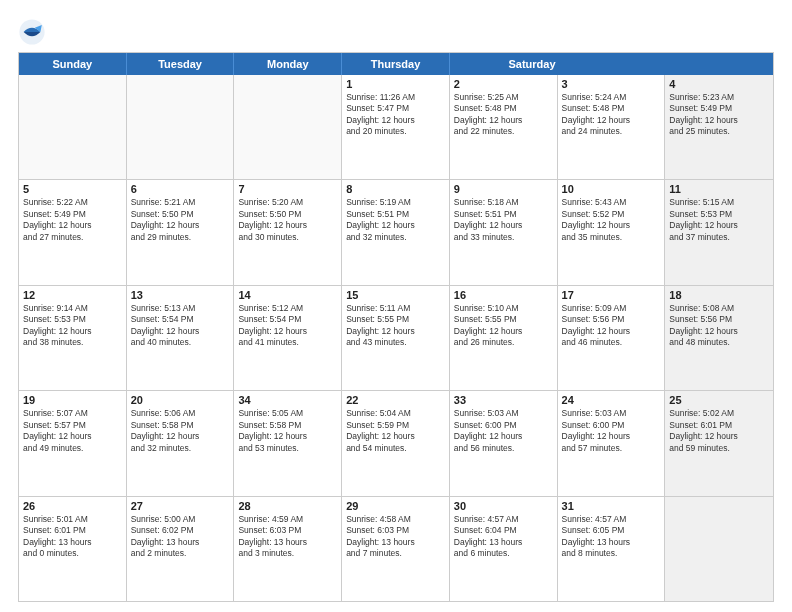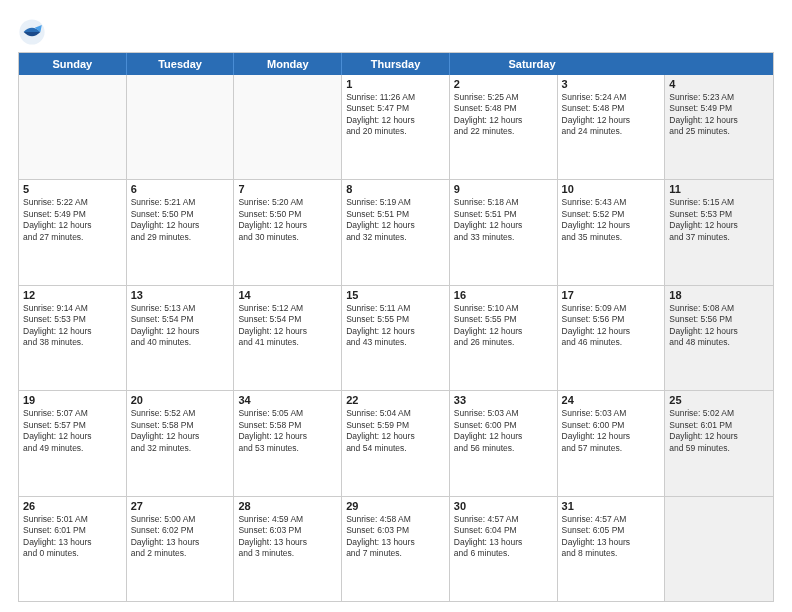--- a/index.html
+++ b/index.html
@@ -286,21 +286,21 @@
         <div class="cal-row">
           <div class="cal-cell">
             <div class="day-num">19</div>
             <div class="cell-line">Sunrise: 5:07 AM</div>
             <div class="cell-line">Sunset: 5:57 PM</div>
             <div class="cell-line">Daylight: 12 hours</div>
             <div class="cell-line">and 49 minutes.</div>
           </div>
           <div class="cal-cell">
             <div class="day-num">20</div>
-            <div class="cell-line">Sunrise: 5:52 AM</div>
+            <div class="cell-line">Sunrise: 5:06 AM</div>
             <div class="cell-line">Sunset: 5:58 PM</div>
             <div class="cell-line">Daylight: 12 hours</div>
             <div class="cell-line">and 32 minutes.</div>
           </div>
           <div class="cal-cell">
             <div class="day-num">34</div>
             <div class="cell-line">Sunrise: 5:05 AM</div>
             <div class="cell-line">Sunset: 5:58 PM</div>
             <div class="cell-line">Daylight: 12 hours</div>
             <div class="cell-line">and 53 minutes.</div>

